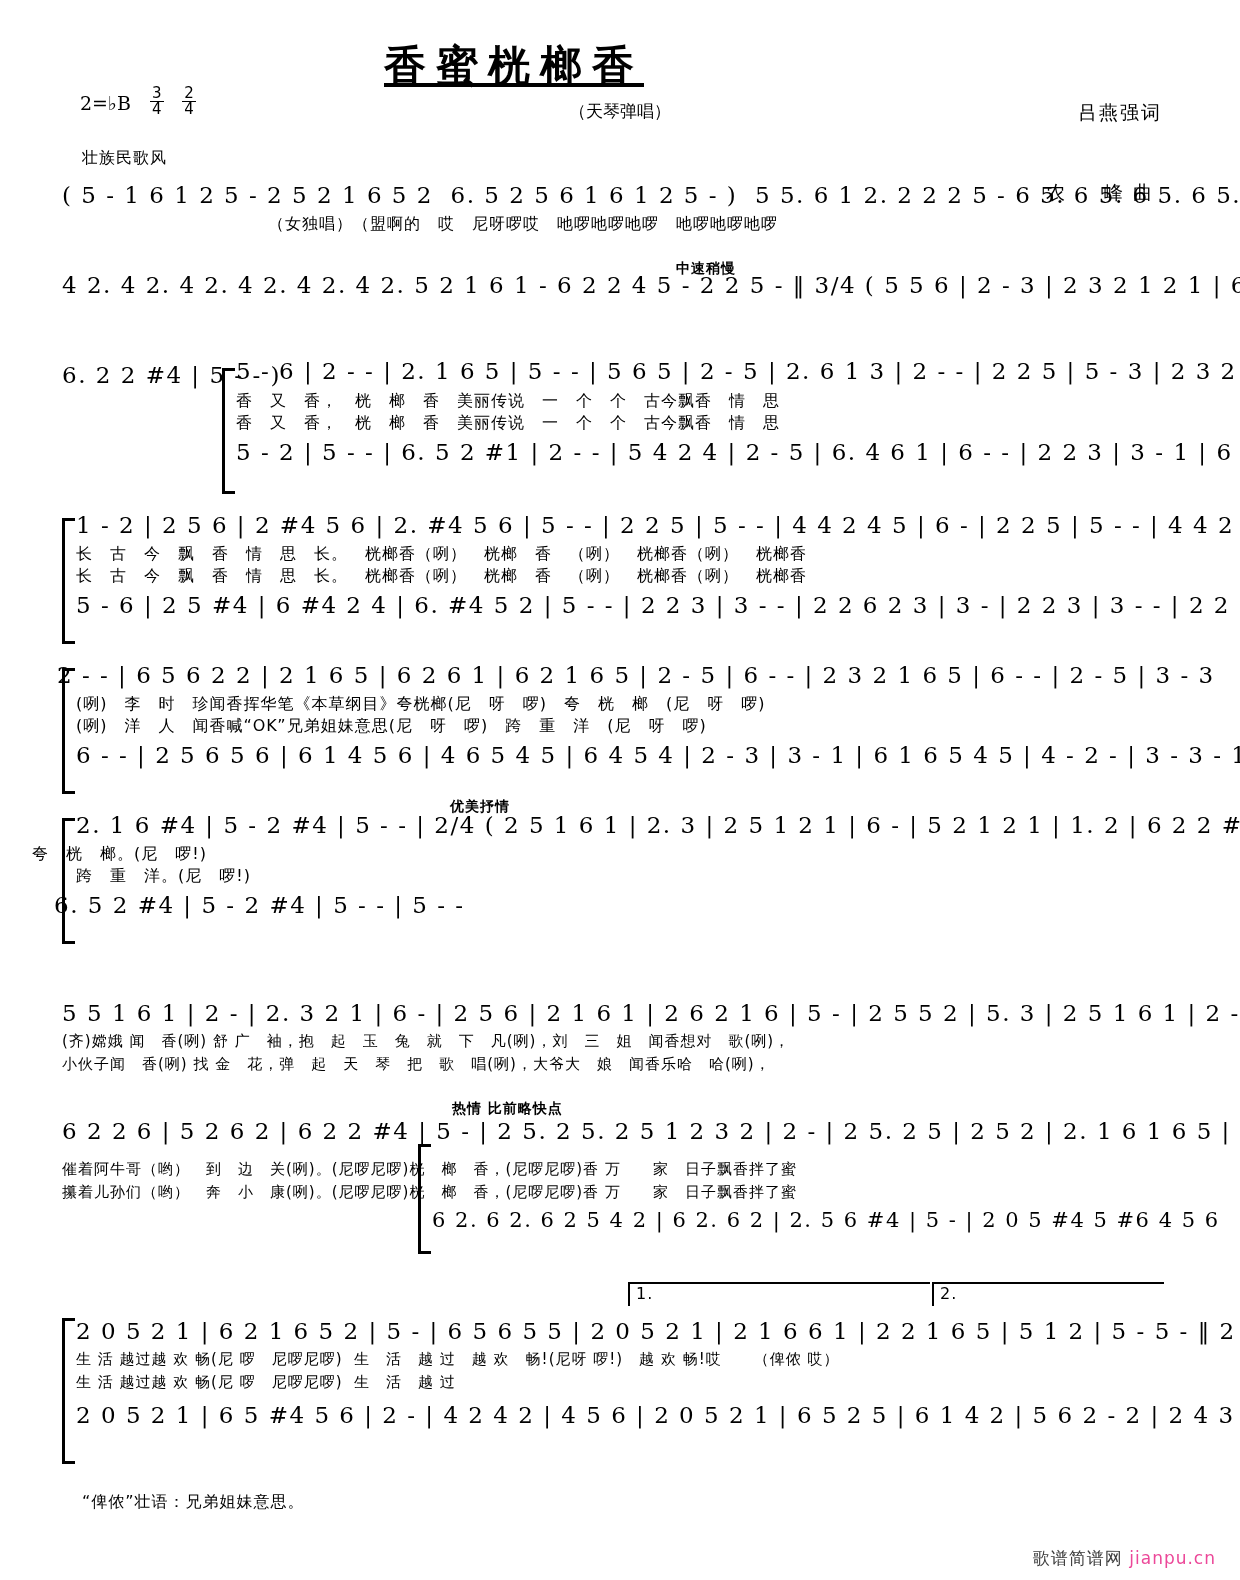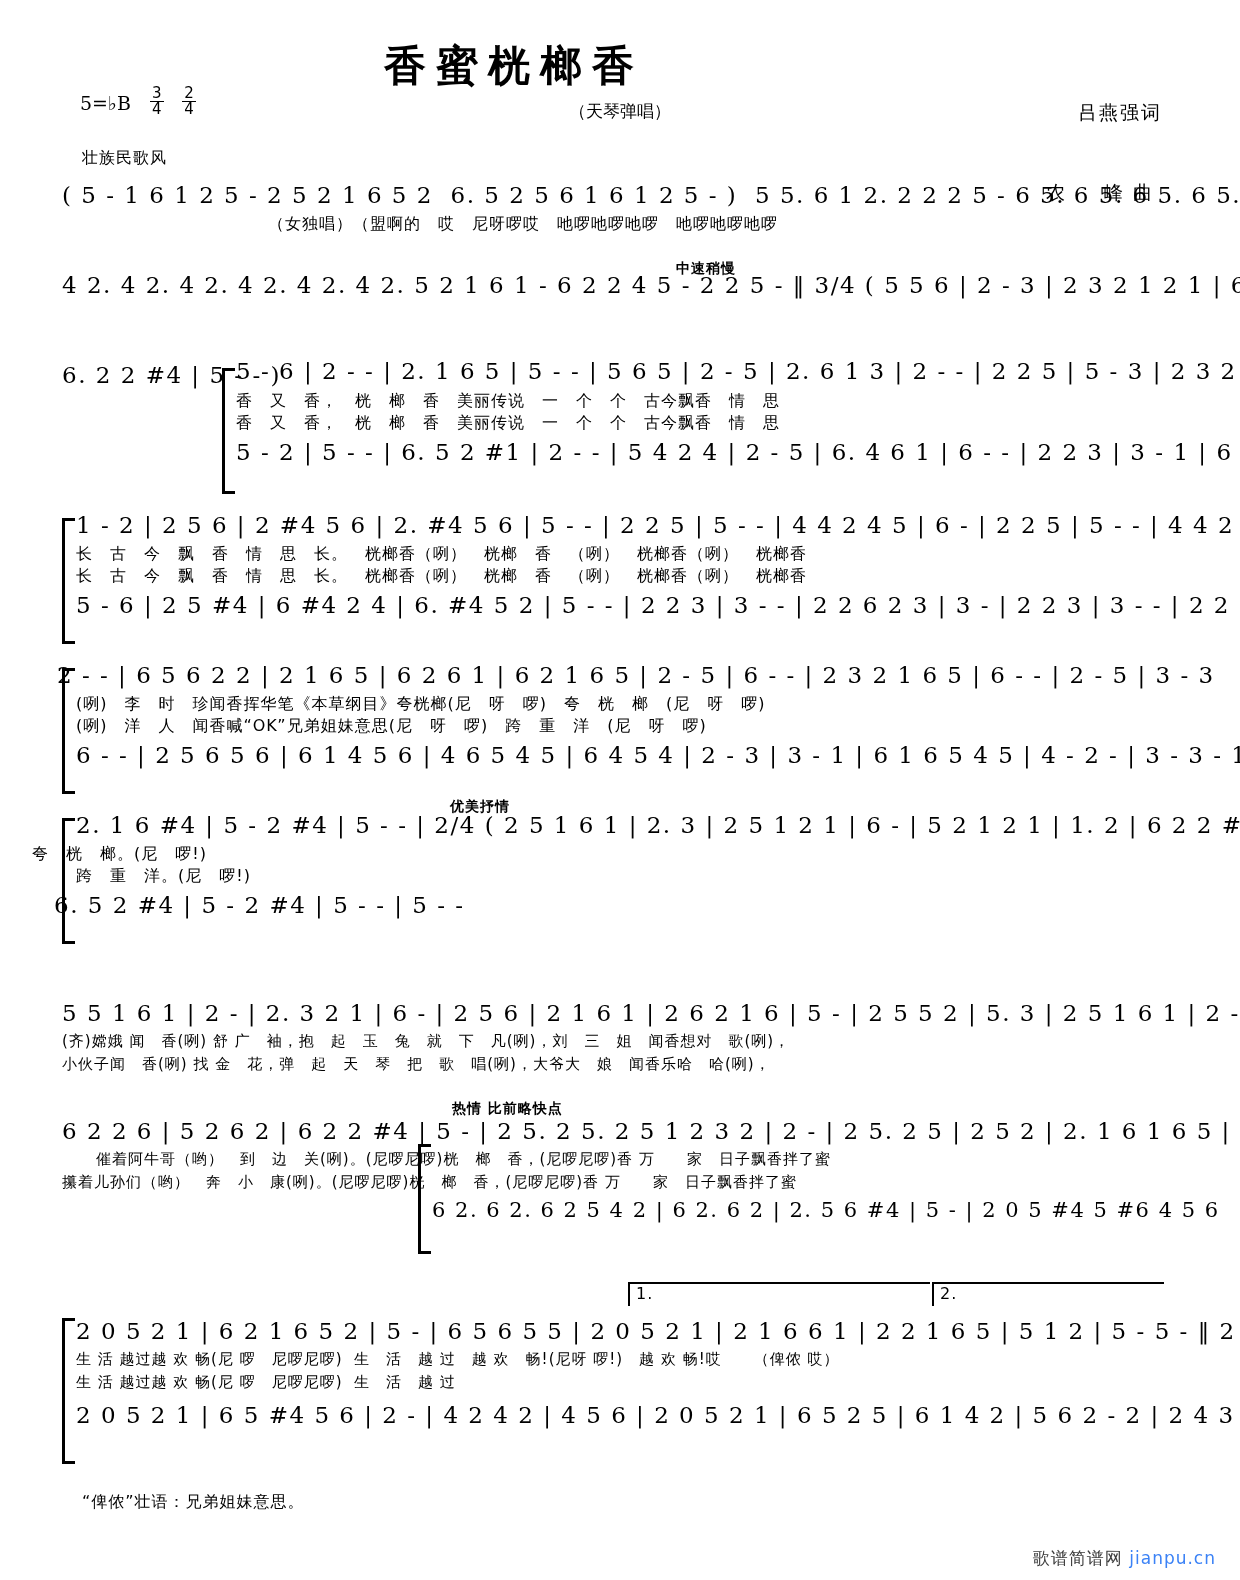--- a/index.html
+++ b/index.html
@@ -24,20 +24,21 @@
   .title {
     position: absolute;
     top: 38px;
     left: 0;
     width: 1028px;
     text-align: center;
     font-size: 42px;
     font-weight: bold;
     letter-spacing: 10px;
     font-family: "DejaVu Serif", "Liberation Serif", serif;
+    text-decoration: underline;
   }
   .subtitle {
     position: absolute;
     top: 100px;
     left: 0;
     width: 1240px;
     text-align: center;
     font-size: 17px;
     font-family: "DejaVu Sans", sans-serif;
   }
@@ -125,33 +126,33 @@
     letter-spacing: 1px;
   }
   .watermark {
     position: absolute;
     right: 24px;
     bottom: 10px;
     font-size: 17px;
     color: #3b3b3b;
     letter-spacing: 1px;
   }
-  .watermark .red { color: #3b82f6; }
+  .watermark .red { color: #ec4899; }
 </style>
 </head>
 <body>
 
 <div class="sheet">
 
   <div class="title">香蜜桄榔香</div>
   <div class="subtitle">（天琴弹唱）</div>
   <div class="credit-lyric">吕燕强词</div>
   <div class="credit-music">农　峰曲</div>
 
-  <div class="keysig">5=♭B</div>
+  <div class="keysig">2=♭B</div>
 
   <div class="meter">
     <span class="frac">
       <span class="num">3</span>
       <span class="den">4</span>
     </span>
     <span class="frac">
       <span class="num">2</span>
       <span class="den">4</span>
     </span>
@@ -205,21 +206,21 @@
 
   <div class="system" style="top:1000px;">
     <div class="notes" style="padding-left:62px;">5 5 1 6 1 | 2 - | 2. 3 2 1 | 6 - | 2 5 6 | 2 1 6 1 | 2 6 2 1 6 | 5 - | 2 5 5 2 | 5. 3 | 2 5 1 6 1 | 2 -</div>
     <div class="lyric small" style="padding-left:62px; margin-top:6px;">(齐)嫦娥 闻　香(咧) 舒 广　袖，抱　起　玉　兔　就　下　凡(咧)，刘　三　姐　闻香想对　歌(咧)，</div>
     <div class="lyric small" style="padding-left:62px; margin-top:4px;">小伙子闻　香(咧) 找 金　花，弹　起　天　琴　把　歌　唱(咧)，大爷大　娘　闻香乐哈　哈(咧)，</div>
   </div>
 
   <div class="system" style="top:1118px;">
     <div class="marking" style="left:452px; top:-18px;">热情 比前略快点</div>
     <div class="notes" style="padding-left:62px;">6 2 2 6 | 5 2 6 2 | 6 2 2 #4 | 5 - | 2 5. 2 5. 2 5 1 2 3 2 | 2 - | 2 5. 2 5 | 2 5 2 | 2. 1 6 1 6 5 | 5 - | 2 0 5 6 5 | 1 2 1 6</div>
-    <div class="lyric small" style="padding-left:96px; margin-top:6px;">催着阿牛哥（哟）　到　边　关(咧)。(尼啰尼啰)桄　榔　香，(尼啰尼啰)香 万　　家　日子飘香拌了蜜</div>
+    <div class="lyric small" style="padding-left:62px; margin-top:16px;">催着阿牛哥（哟）　到　边　关(咧)。(尼啰尼啰)桄　榔　香，(尼啰尼啰)香 万　　家　日子飘香拌了蜜</div>
     <div class="lyric small" style="padding-left:62px; margin-top:4px;">攥着儿孙们（哟）　奔　小　康(咧)。(尼啰尼啰)桄　榔　香，(尼啰尼啰)香 万　　家　日子飘香拌了蜜</div>
     <div class="brace" style="left:418px; top:26px; height:104px;"></div>
     <div class="notes small" style="padding-left:432px; margin-top:6px;">6 2. 6 2. 6 2 5 4 2 | 6 2. 6 2 | 2. 5 6 #4 | 5 - | 2 0 5 #4 5 #6 4 5 6</div>
   </div>
 
   <div class="system" style="top:1288px;">
     <div style="position:absolute; left:628px; top:-6px; width:300px; border-top:2px solid #000; border-left:2px solid #000; height:22px;"></div>
     <div class="lyric" style="position:absolute; left:636px; top:-4px;">1.</div>
     <div style="position:absolute; left:932px; top:-6px; width:230px; border-top:2px solid #000; border-left:2px solid #000; height:22px;"></div>
     <div class="lyric" style="position:absolute; left:940px; top:-4px;">2.</div>

